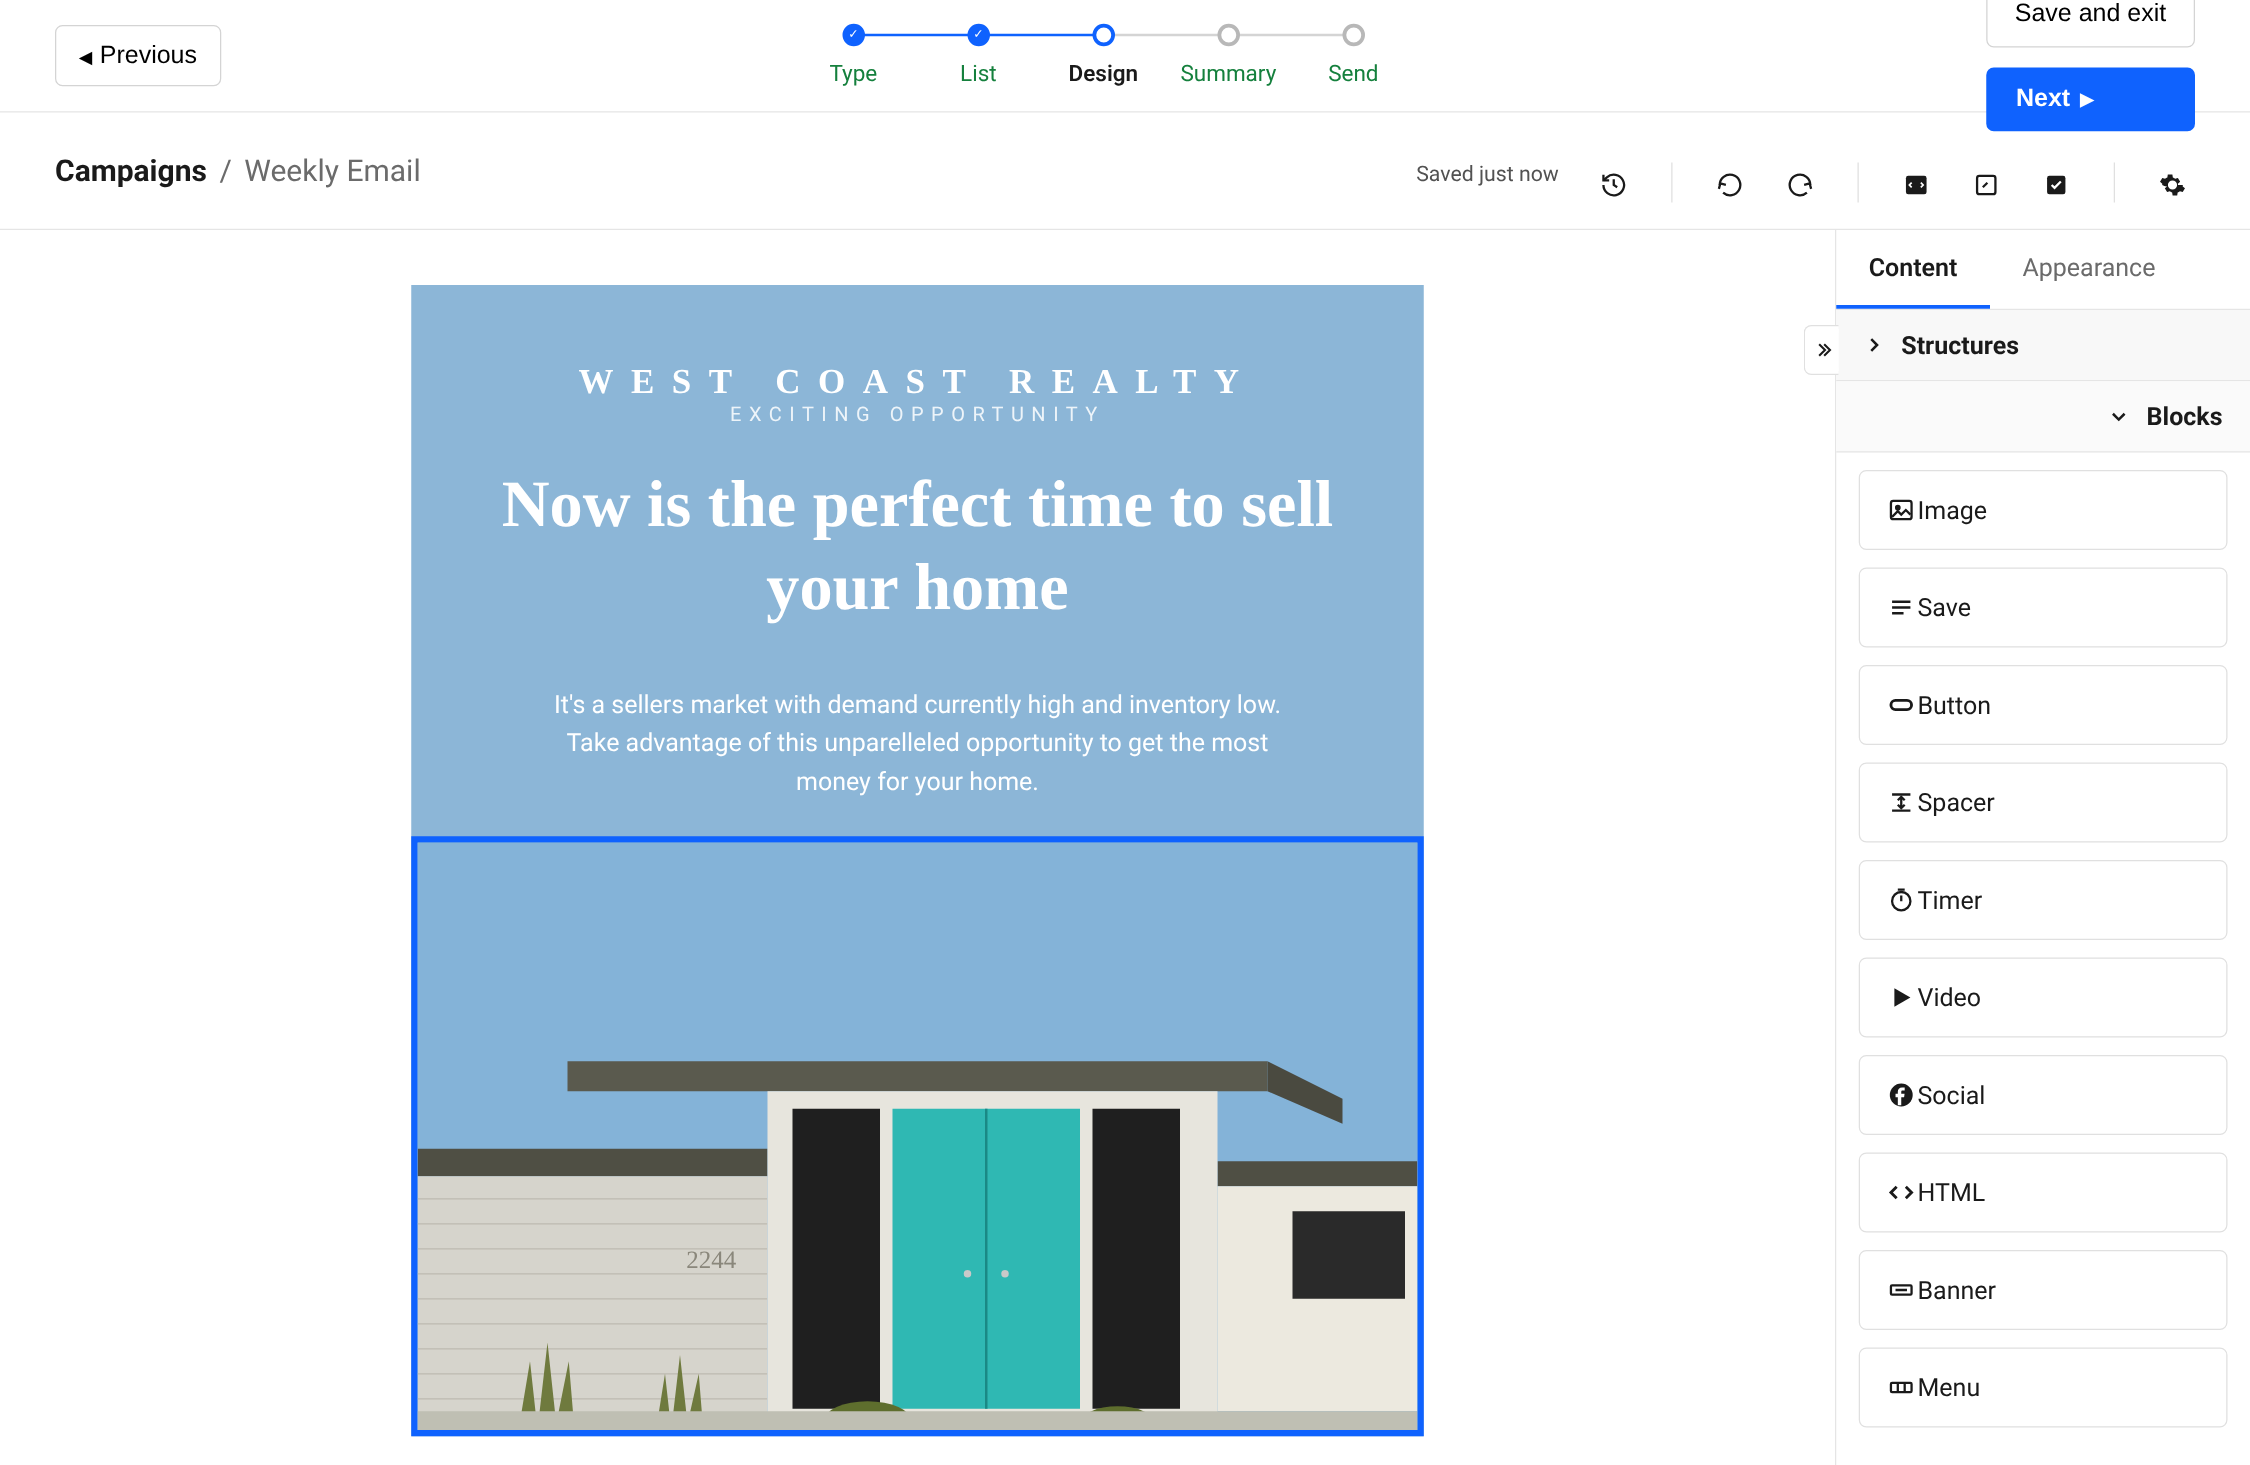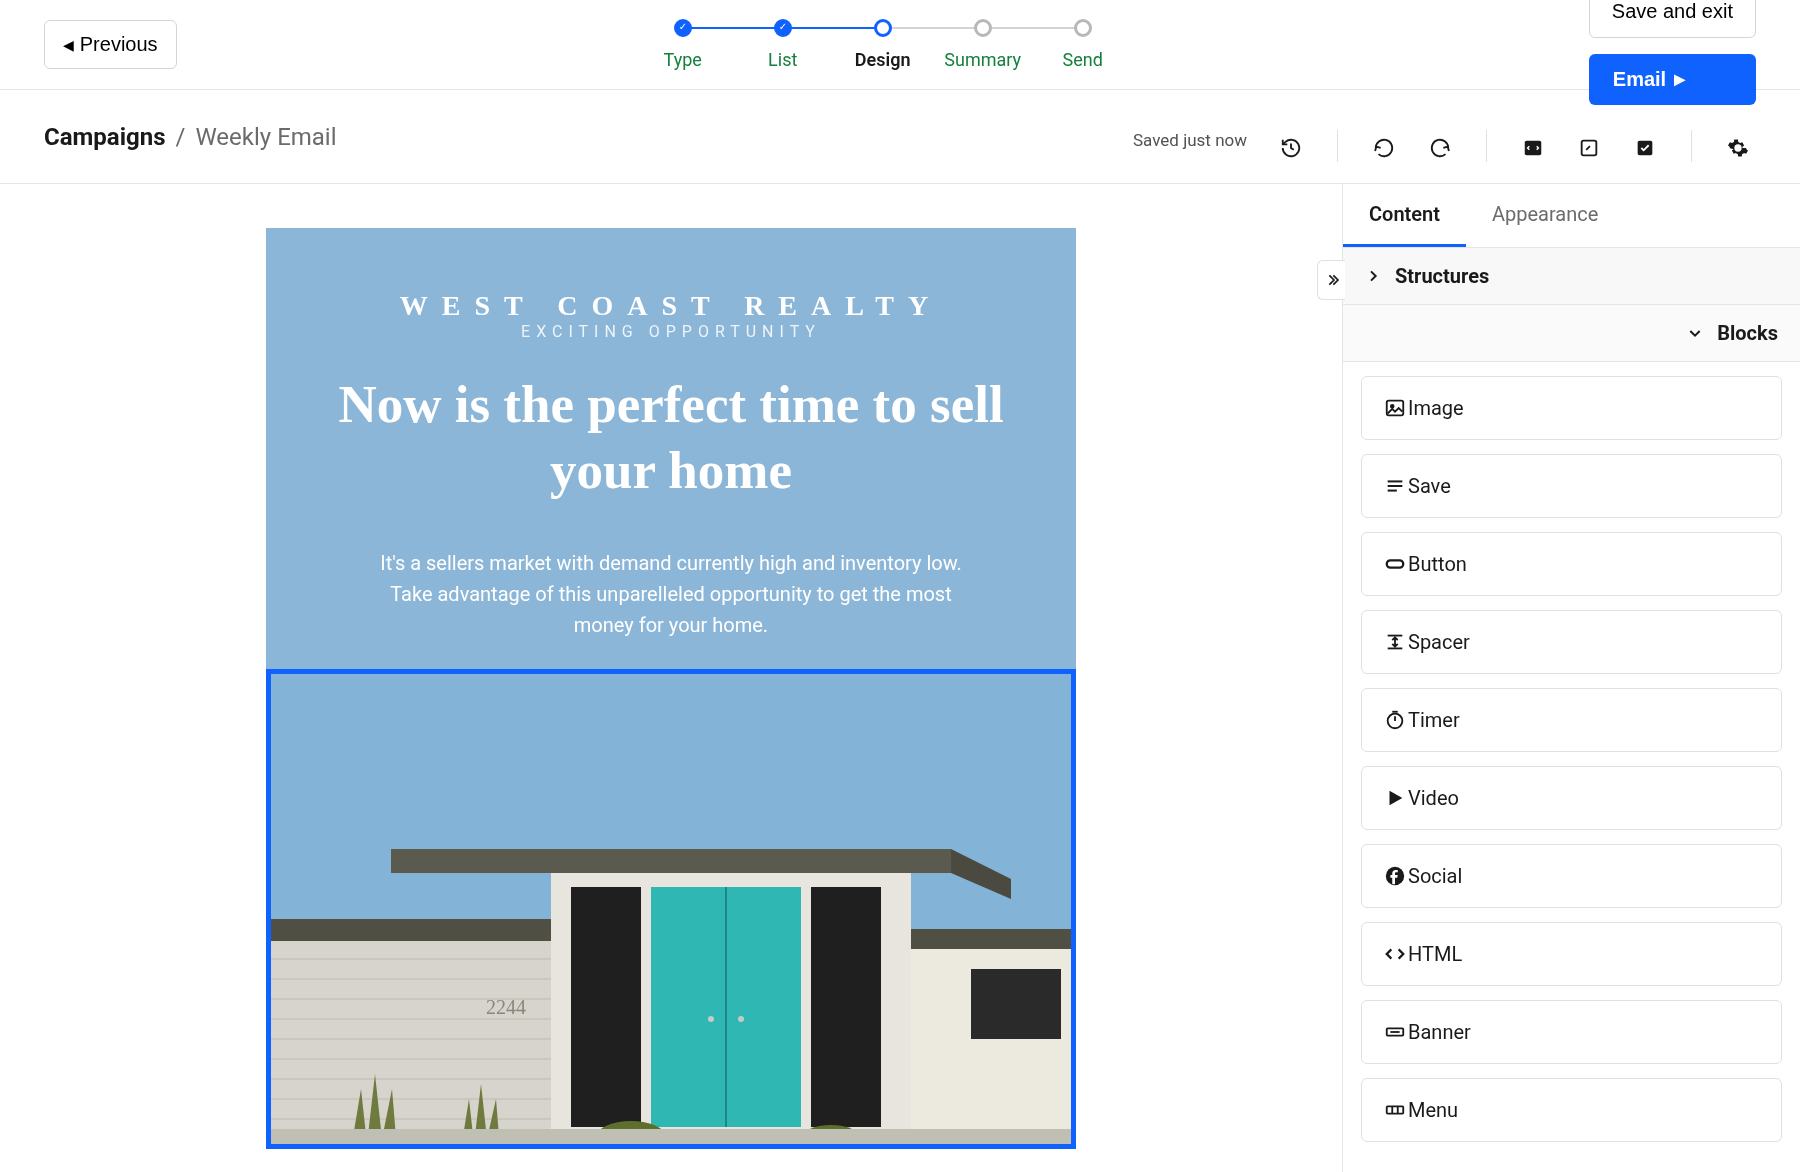--- a/index.html
+++ b/index.html
@@ -111,21 +111,21 @@
 
 
 .main { display: flex; height: calc(1172px - 90px - 94px); }
 .canvas-area {
   flex: 1;
   background: #fff;
   position: relative;
   overflow: hidden;
 }
 .sidebar {
-  width: 458px;
+  width: 332px;
   border-left: 1px solid #e5e5e5;
   background: #fff;
   position: relative;
 }
 .collapse-handle {
   position: absolute;
   left: -26px;
   top: 76px;
   width: 28px; height: 40px;
   background: #fff;
@@ -262,21 +262,21 @@
       <div class="step-circle"></div>
       <div class="step-label">Send</div>
     </div>
   </div>
 
   <div class="topbar-right">
     <button class="save-exit-btn">
       <span>Save and exit</span>
     </button>
     <button class="next-btn">
-      <span>Email</span>
+      <span>Next</span>
       <span class="arrow">▶</span>
     </button>
   </div>
 </div>
 
 <div class="subbar">
   <div class="breadcrumb">
     <span class="root">Campaigns</span>
     <span class="slash">/</span>
     <span class="current">Weekly Email</span>

